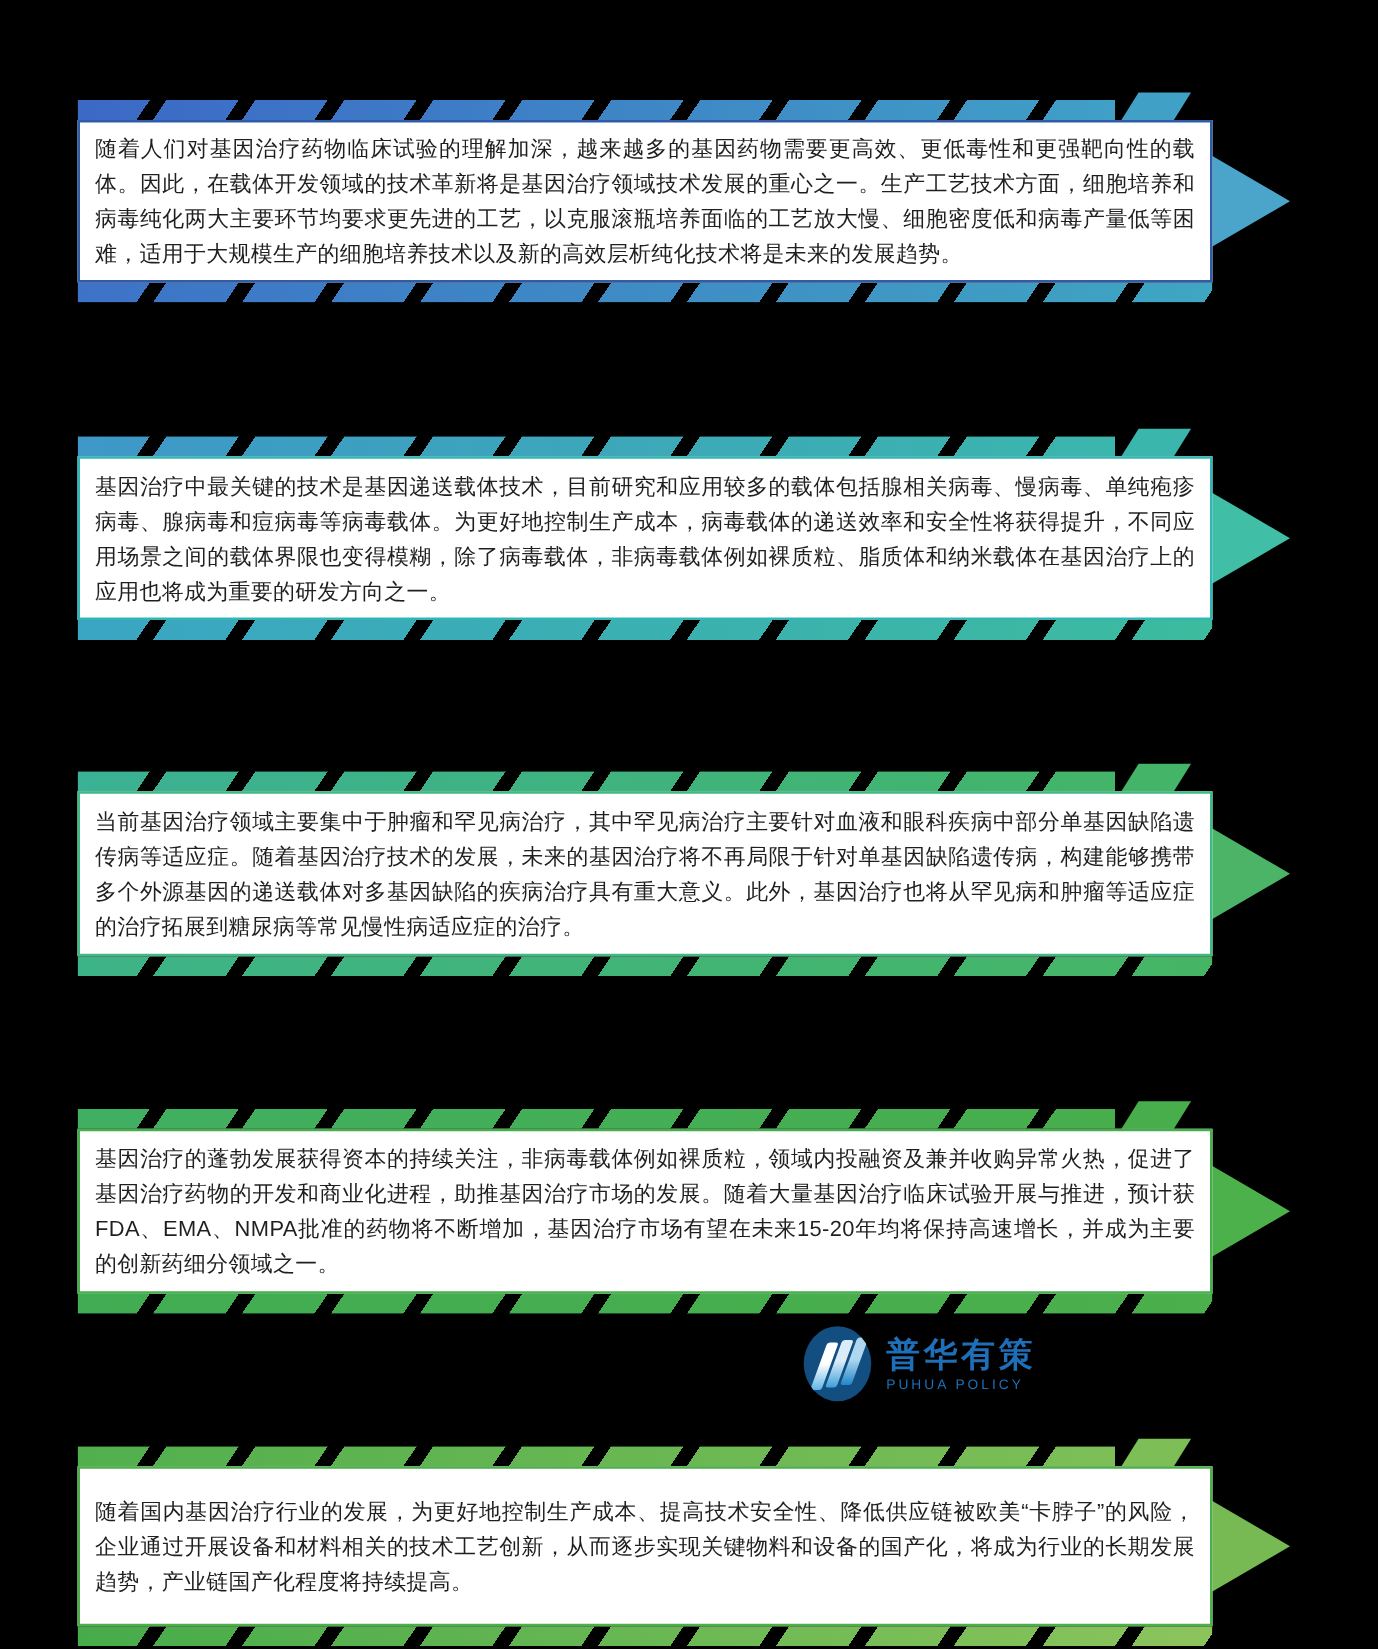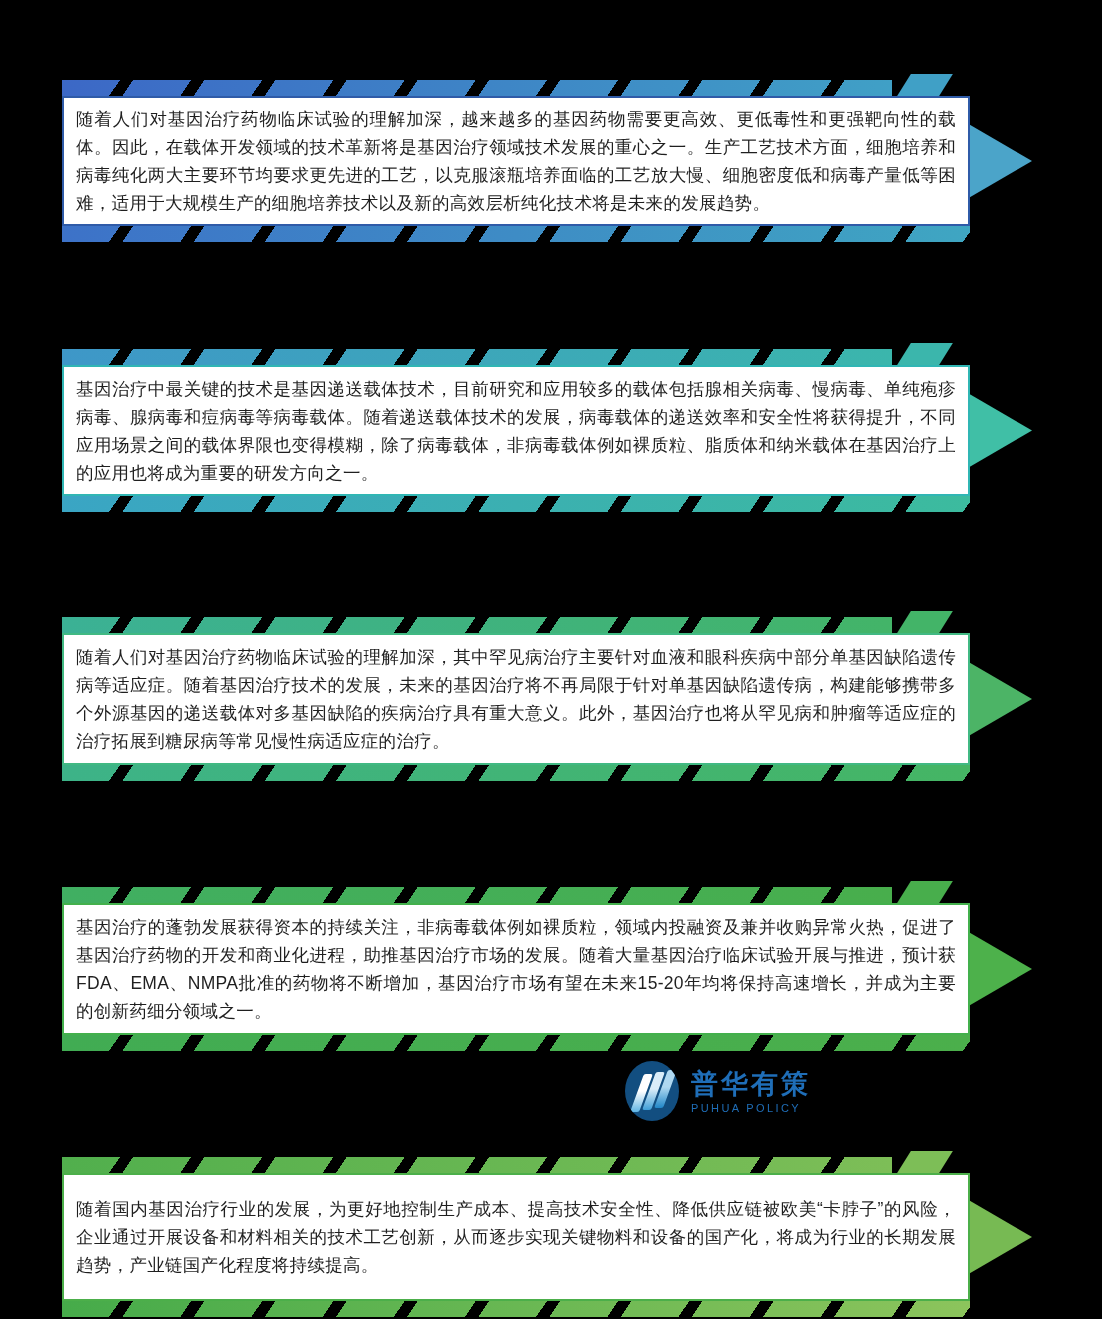--- a/index.html
+++ b/index.html
@@ -28,21 +28,21 @@
     width:72px;height:84px;background:var(--arrow);
     clip-path:polygon(0 0,100% 50%,0 100%);z-index:1;}
 
   .box{position:absolute;top:16px;left:0;width:908px;height:var(--boxh);
     background:#fff;border:2px solid var(--border);box-sizing:border-box;
     display:flex;align-items:center;padding:4px 12px;z-index:2;}
   .box p{margin:0;font-size:17.5px;line-height:28px;color:#1f1f1f;
     text-align:justify;letter-spacing:0.3px;}
 
   
-  .logo{position:absolute;left:625px;top:1061px;display:flex;align-items:center;z-index:3;}
+  .logo{position:absolute;left:643px;top:1061px;display:flex;align-items:center;z-index:3;}
   .logo-mark{position:relative;width:54px;height:60px;border-radius:50%;
     background:#124E80;overflow:hidden;flex:0 0 auto;}
   .logo-mark .bar{position:absolute;width:9px;height:38px;border-radius:2px;
     transform:skewX(-20deg);}
   .bar.b1{left:12px;top:13px;background:linear-gradient(180deg,#ffffff 45%,#5fb4e4);}
   .bar.b2{left:24px;top:11px;background:linear-gradient(180deg,#d9ecf8 45%,#3f9fd8);}
   .bar.b3{left:36px;top:9px;background:linear-gradient(180deg,#afd8f0 45%,#2187c8);}
   .logo-text{margin-left:12px;}
   .logo-cn{font-size:27px;font-weight:700;color:#1f6eb8;letter-spacing:3px;line-height:30px;}
   .logo-en{font-size:11px;font-weight:400;color:#1f6eb8;letter-spacing:2.4px;margin-top:3px;}
@@ -60,31 +60,31 @@
       <p>随着人们对基因治疗药物临床试验的理解加深，越来越多的基因药物需要更高效、更低毒性和更强靶向性的载体。因此，在载体开发领域的技术革新将是基因治疗领域技术发展的重心之一。生产工艺技术方面，细胞培养和病毒纯化两大主要环节均要求更先进的工艺，以克服滚瓶培养面临的工艺放大慢、细胞密度低和病毒产量低等困难，适用于大规模生产的细胞培养技术以及新的高效层析纯化技术将是未来的发展趋势。</p>
     </div>
     <div class="stripes bottom"></div>
   </section>
 
   <section class="sec s2" style="--border: #30B6B4; --arrow: #40BFA6; --t1: #3E97C8; --t2: #3BB6AC; --b1: #3AA5C4; --b2: #3CBB9E;">
     <div class="stripes top"></div>
     <div class="endpiece"></div>
     <div class="arrow"></div>
     <div class="box">
-      <p>基因治疗中最关键的技术是基因递送载体技术，目前研究和应用较多的载体包括腺相关病毒、慢病毒、单纯疱疹病毒、腺病毒和痘病毒等病毒载体。随着递送载体技术的发展，病毒载体的递送效率和安全性将获得提升，不同应用场景之间的载体界限也变得模糊，除了病毒载体，非病毒载体例如裸质粒、脂质体和纳米载体在基因治疗上的应用也将成为重要的研发方向之一。</p>
+      <p>基因治疗中最关键的技术是基因递送载体技术，目前研究和应用较多的载体包括腺相关病毒、慢病毒、单纯疱疹病毒、腺病毒和痘病毒等病毒载体。为更好地控制生产成本，病毒载体的递送效率和安全性将获得提升，不同应用场景之间的载体界限也变得模糊，除了病毒载体，非病毒载体例如裸质粒、脂质体和纳米载体在基因治疗上的应用也将成为重要的研发方向之一。</p>
     </div>
     <div class="stripes bottom"></div>
   </section>
 
   <section class="sec s3" style="--border: #41B983; --arrow: #4CB466; --t1: #3BB195; --t2: #43B468; --b1: #3DB388; --b2: #45B564;">
     <div class="stripes top"></div>
     <div class="endpiece"></div>
     <div class="arrow"></div>
     <div class="box">
-      <p>随着人们对基因治疗药物临床试验的理解加深，其中罕见病治疗主要针对血液和眼科疾病中部分单基因缺陷遗传病等适应症。随着基因治疗技术的发展，未来的基因治疗将不再局限于针对单基因缺陷遗传病，构建能够携带多个外源基因的递送载体对多基因缺陷的疾病治疗具有重大意义。此外，基因治疗也将从罕见病和肿瘤等适应症的治疗拓展到糖尿病等常见慢性病适应症的治疗。</p>
+      <p>当前基因治疗领域主要集中于肿瘤和罕见病治疗，其中罕见病治疗主要针对血液和眼科疾病中部分单基因缺陷遗传病等适应症。随着基因治疗技术的发展，未来的基因治疗将不再局限于针对单基因缺陷遗传病，构建能够携带多个外源基因的递送载体对多基因缺陷的疾病治疗具有重大意义。此外，基因治疗也将从罕见病和肿瘤等适应症的治疗拓展到糖尿病等常见慢性病适应症的治疗。</p>
     </div>
     <div class="stripes bottom"></div>
   </section>
 
   <section class="sec s4" style="--border: #43B04C; --arrow: #4DB14B; --t1: #40AF62; --t2: #48AE4C; --b1: #41AC53; --b2: #4BAF4B;">
     <div class="stripes top"></div>
     <div class="endpiece"></div>
     <div class="arrow"></div>
     <div class="box">
       <p>基因治疗的蓬勃发展获得资本的持续关注，非病毒载体例如裸质粒，领域内投融资及兼并收购异常火热，促进了基因治疗药物的开发和商业化进程，助推基因治疗市场的发展。随着大量基因治疗临床试验开展与推进，预计获FDA、EMA、NMPA批准的药物将不断增加，基因治疗市场有望在未来15-20年均将保持高速增长，并成为主要的创新药细分领域之一。</p>

